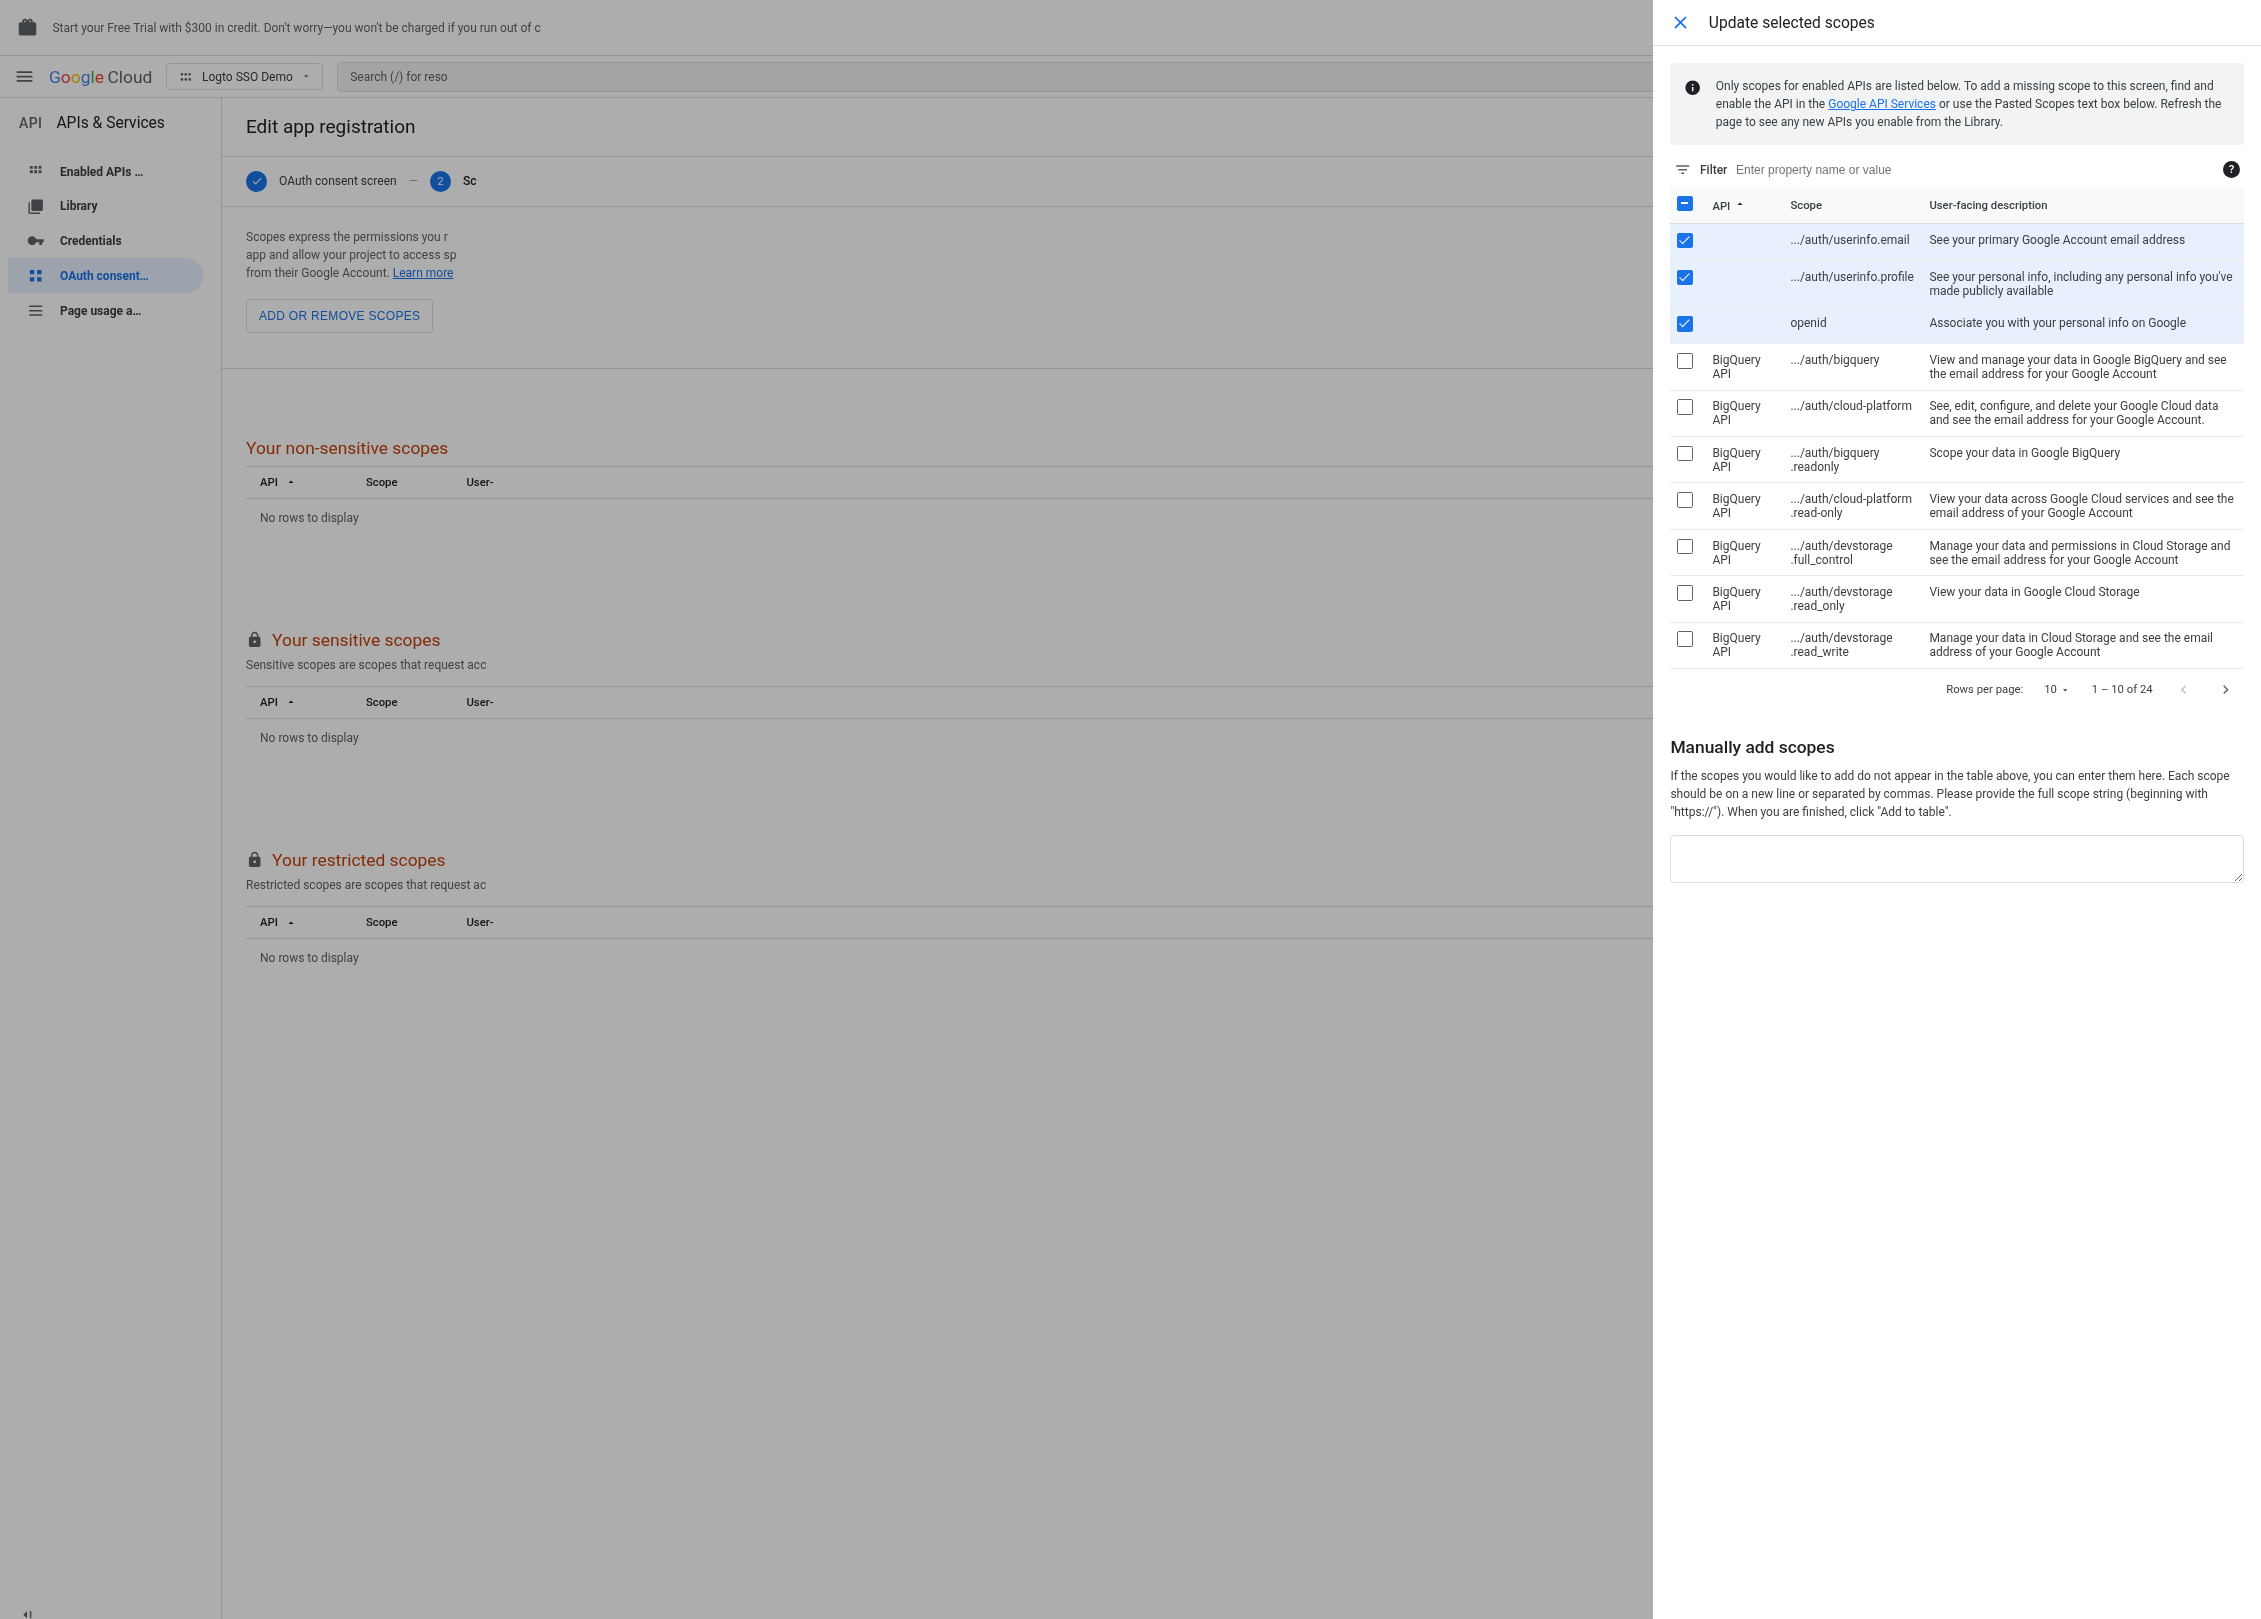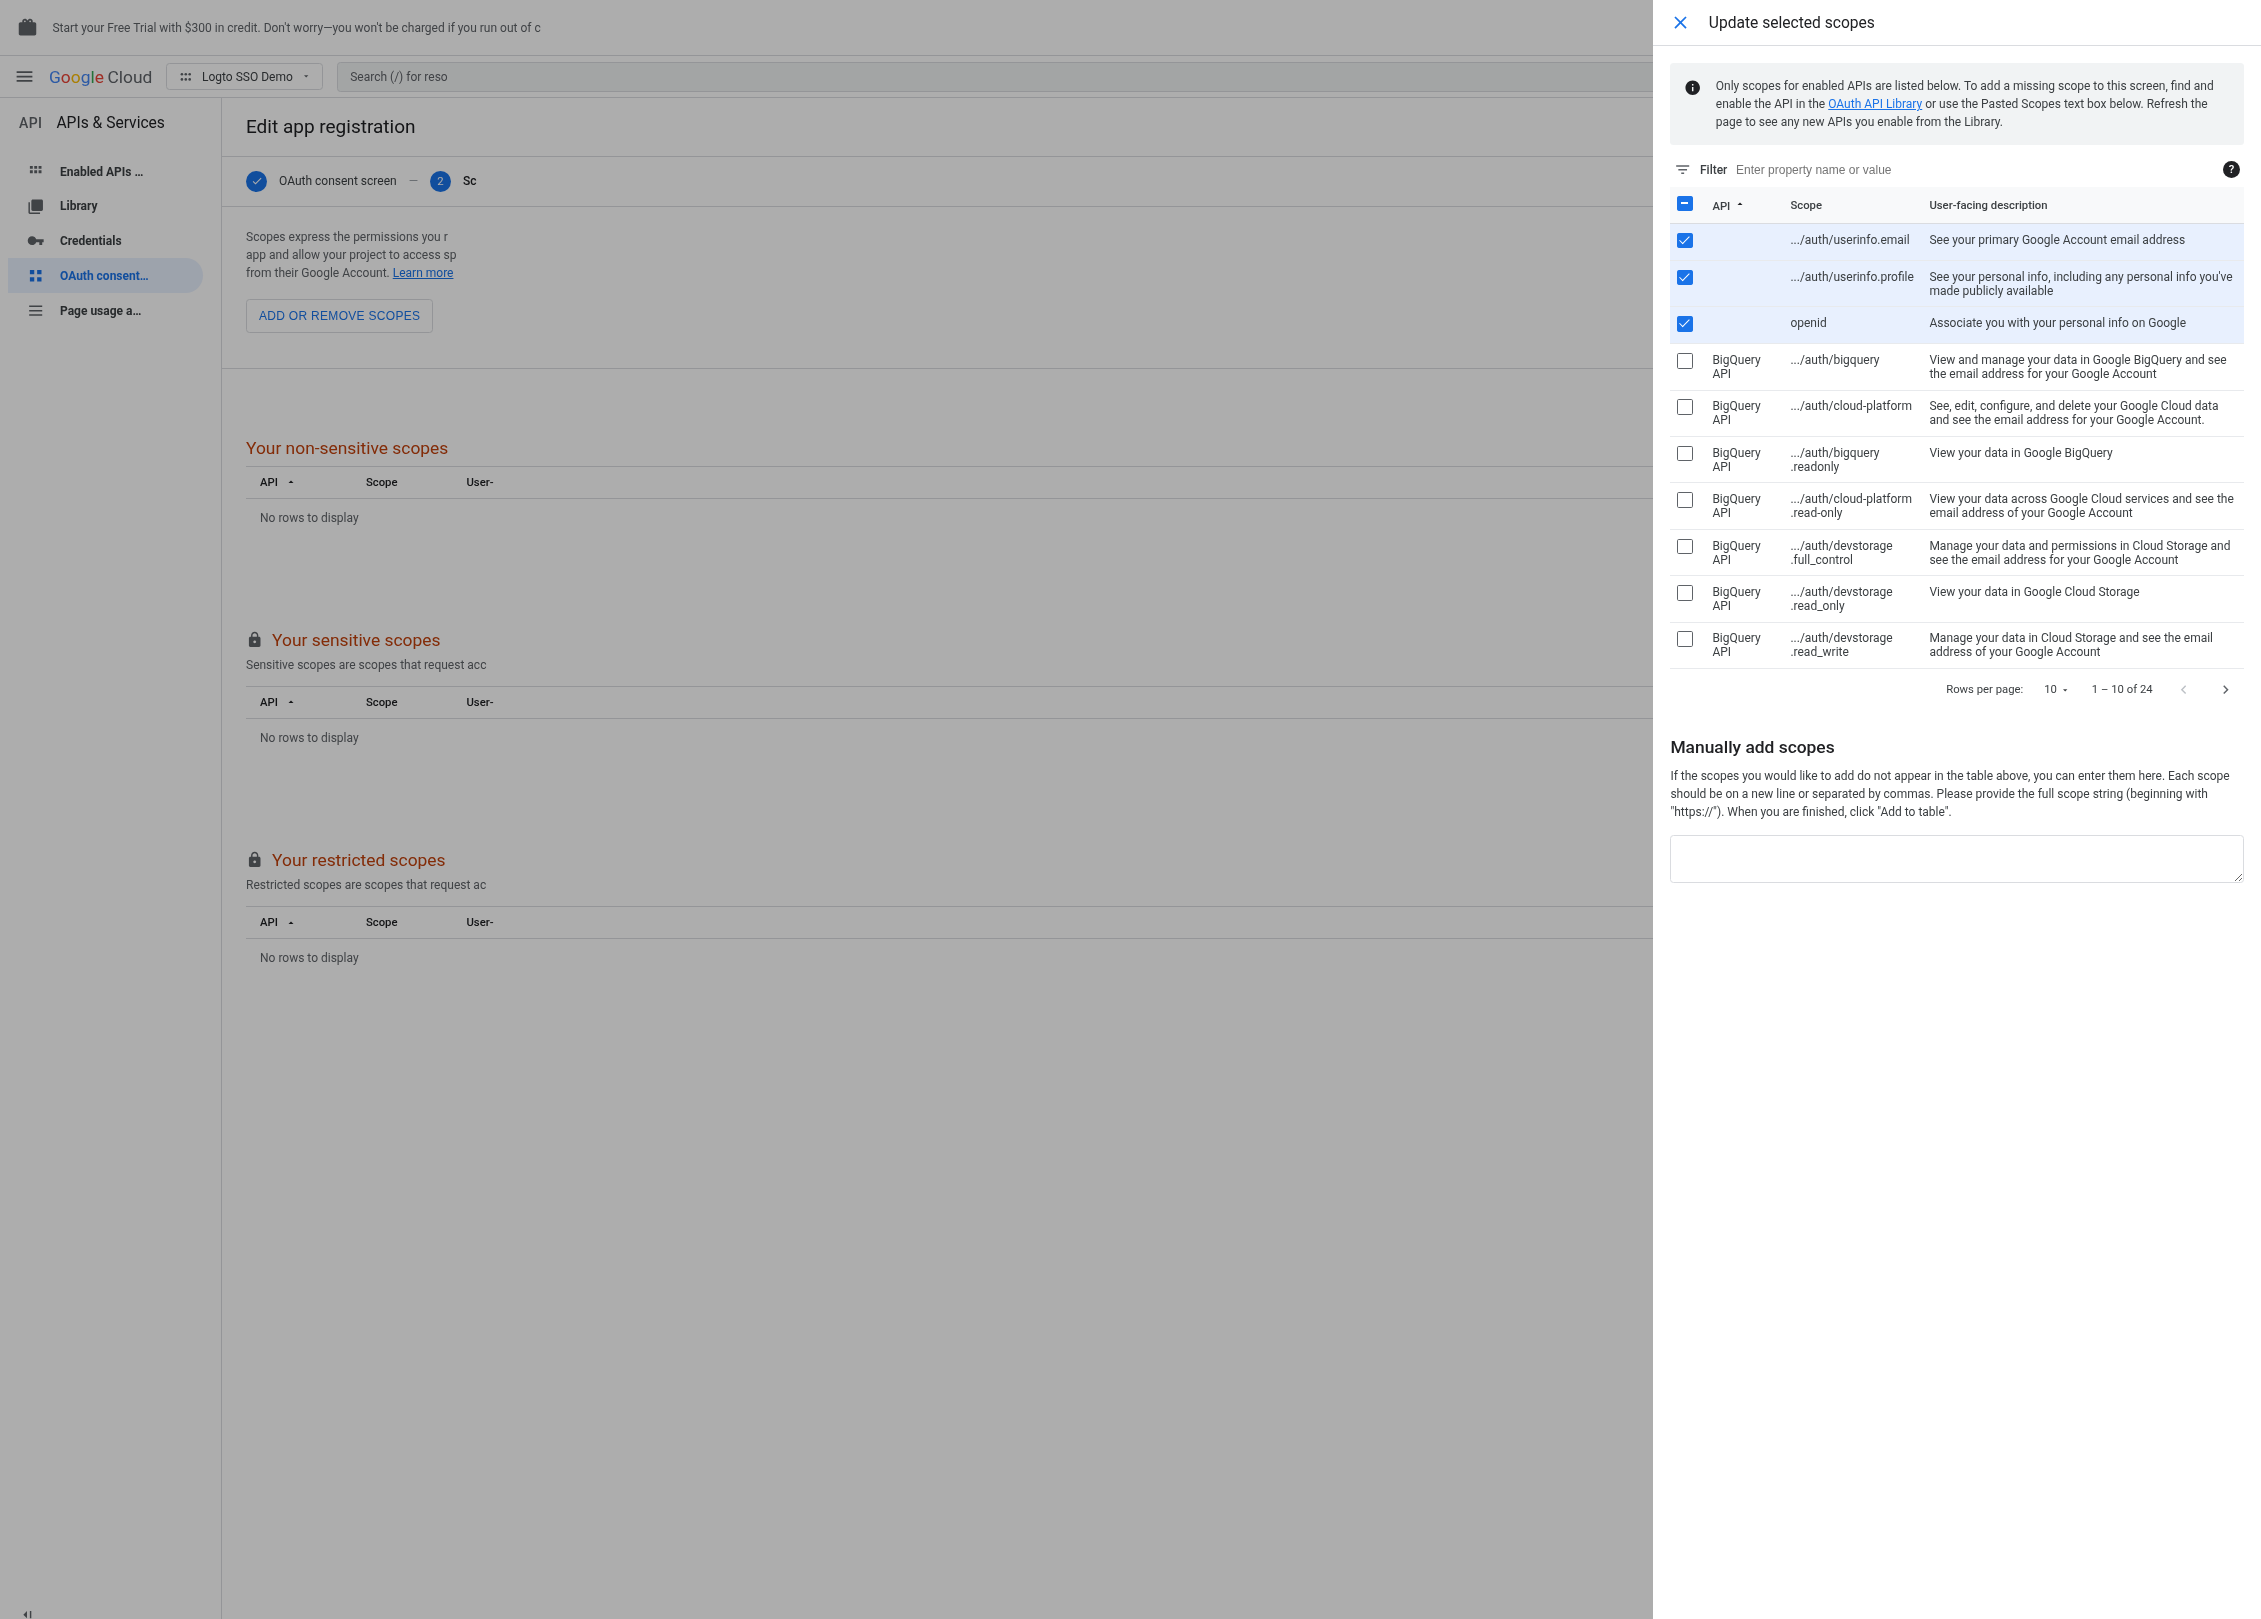--- a/index.html
+++ b/index.html
@@ -278,21 +278,21 @@
   </div>
 
   <div class="panel-body">
     <div class="info-card">
       <span>
         <svg class="info-icon" viewBox="0 0 24 24" fill="#202124">
             <path d="M12 2C6.48 2 2 6.48 2 12s4.48 10 10 10 10-4.48 10-10S17.52 2 12 2zm1 15h-2v-6h2v6zm0-8h-2V7h2v2z"></path>
           </svg>
       </span>
       <div class="info-text">
-        <span>Only scopes for enabled APIs are listed below. To add a missing scope to this screen, find and enable the API in the </span><a>OAuth API Library</a><span> or use the Pasted Scopes text box below. Refresh the page to see any new APIs you enable from the Library.</span>
+        <span>Only scopes for enabled APIs are listed below. To add a missing scope to this screen, find and enable the API in the </span><a>Google API Services</a><span> or use the Pasted Scopes text box below. Refresh the page to see any new APIs you enable from the Library.</span>
       </div>
     </div>
 
     <div class="filter-row">
       <svg class="filter-icon" viewBox="0 0 24 24" fill="#5f6368">
           <path d="M10 18h4v-2h-4v2zM3 6v2h18V6H3zm3 7h12v-2H6v2z"></path>
         </svg>
       <span class="filter-label">Filter</span>
       <input class="filter-input" placeholder="Enter property name or value" style="">
       <span class="help-icon">?</span>
@@ -337,21 +337,21 @@
           <tr>
     <td><span class="cb "></span></td>
     <td>BigQuery API</td>
     <td>.../auth/cloud-platform</td>
     <td>See, edit, configure, and delete your Google Cloud data and see the email address for your Google Account.</td>
   </tr>
           <tr>
     <td><span class="cb "></span></td>
     <td>BigQuery API</td>
     <td>.../auth/bigquery .readonly</td>
-    <td>View your data in Google BigQuery</td>
+    <td>Scope your data in Google BigQuery</td>
   </tr>
           <tr>
     <td><span class="cb "></span></td>
     <td>BigQuery API</td>
     <td>.../auth/cloud-platform .read-only</td>
     <td>View your data across Google Cloud services and see the email address of your Google Account</td>
   </tr>
           <tr>
     <td><span class="cb "></span></td>
     <td>BigQuery API</td>

